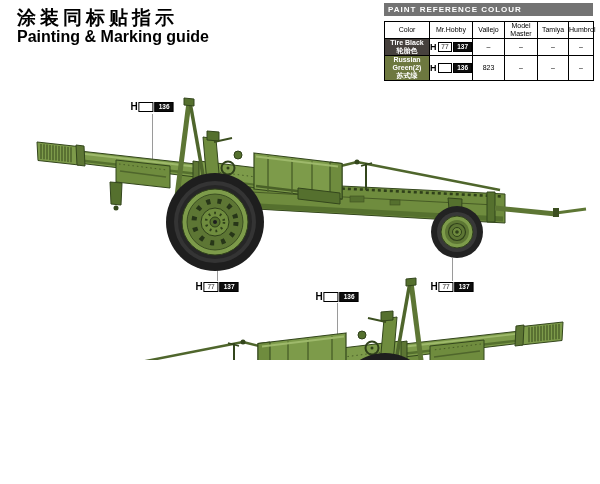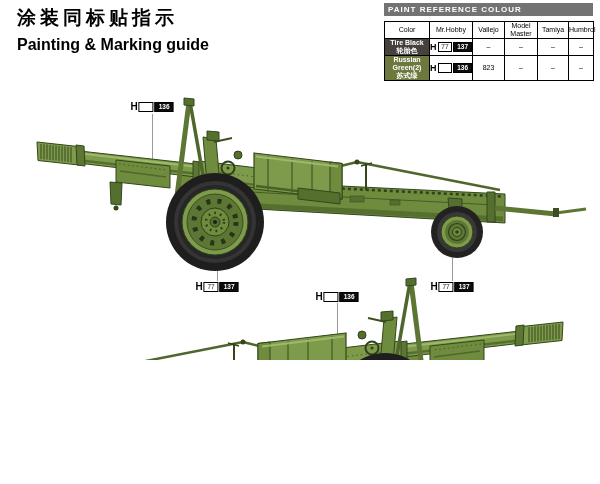--- a/index.html
+++ b/index.html
@@ -1,19 +1,19 @@
 <!DOCTYPE html>
 <html><head>
 <meta charset="utf-8">
 <style>
   html,body{margin:0;padding:0;}
   .page{position:relative;width:600px;height:360px;background:#ffffff;overflow:hidden;
         font-family:"Liberation Sans",sans-serif;color:#000;}
   .title-zh{position:absolute;left:17px;top:5px;font-size:19px;font-weight:bold;letter-spacing:4px;}
-  .title-en{position:absolute;left:17px;top:36px;font-size:16px;font-weight:bold;}
+  .title-en{position:absolute;left:17px;top:28px;font-size:16px;font-weight:bold;}
 
   
   .paint-table{position:absolute;left:384px;top:3px;width:209px;}
   .pt-title{background:#737373;color:#fff;font-size:8px;font-weight:bold;letter-spacing:1px;
             padding:2px 4px 2px 4px;line-height:9px;}
   .pt-grid{border-collapse:collapse;width:209px;margin-top:5px;table-layout:fixed;}
   .pt-grid th,.pt-grid td{border:1px solid #000;text-align:center;vertical-align:middle;
             padding:0;font-size:7px;line-height:1.15;}
   .pt-grid th{font-weight:normal;height:15px;}
   .pt-grid td{height:14px;}

